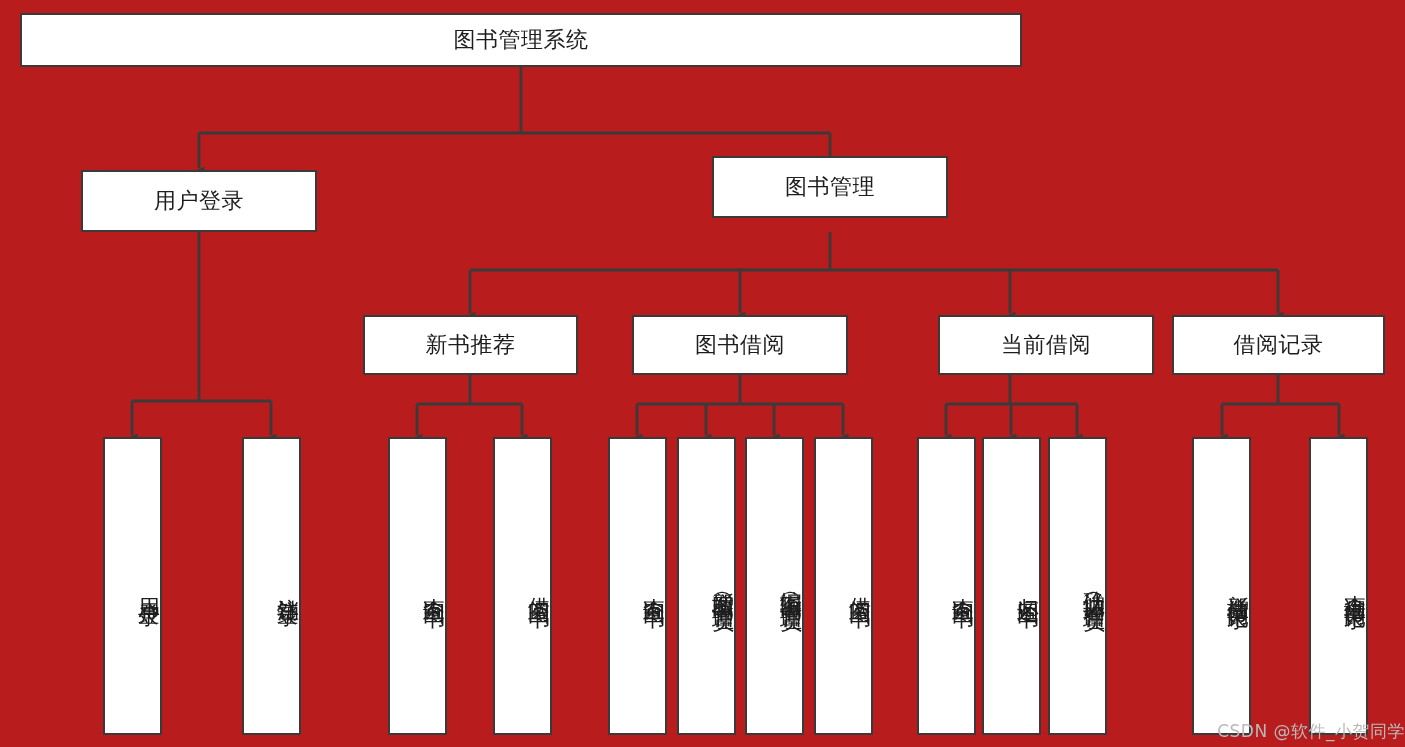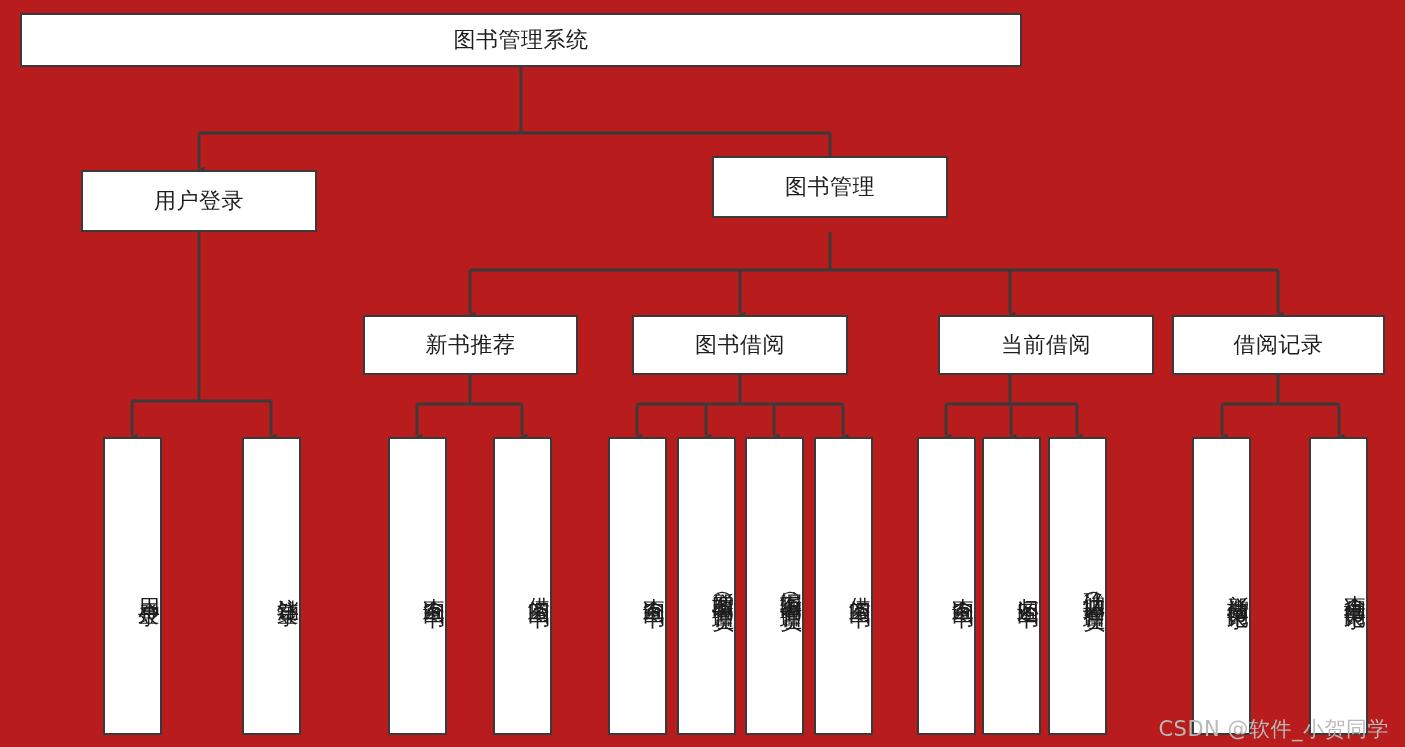--- a/index.html
+++ b/index.html
@@ -49,23 +49,23 @@
     justify-content: center;
   }
   .node.vert .vtext {
     writing-mode: vertical-rl;
     text-orientation: upright;
     line-height: 1.0;
     white-space: nowrap;
   }
   .watermark {
     position: absolute;
-    right: 16px;
+    right: 0;
     bottom: 4px;
-    font-size: 21px;
+    font-size: 17px;
     color: #b9b9b9;
     letter-spacing: 0.5px;
     white-space: nowrap;
   }
 </style>
 </head>
 <body>
 
 <div id="canvas">
 

